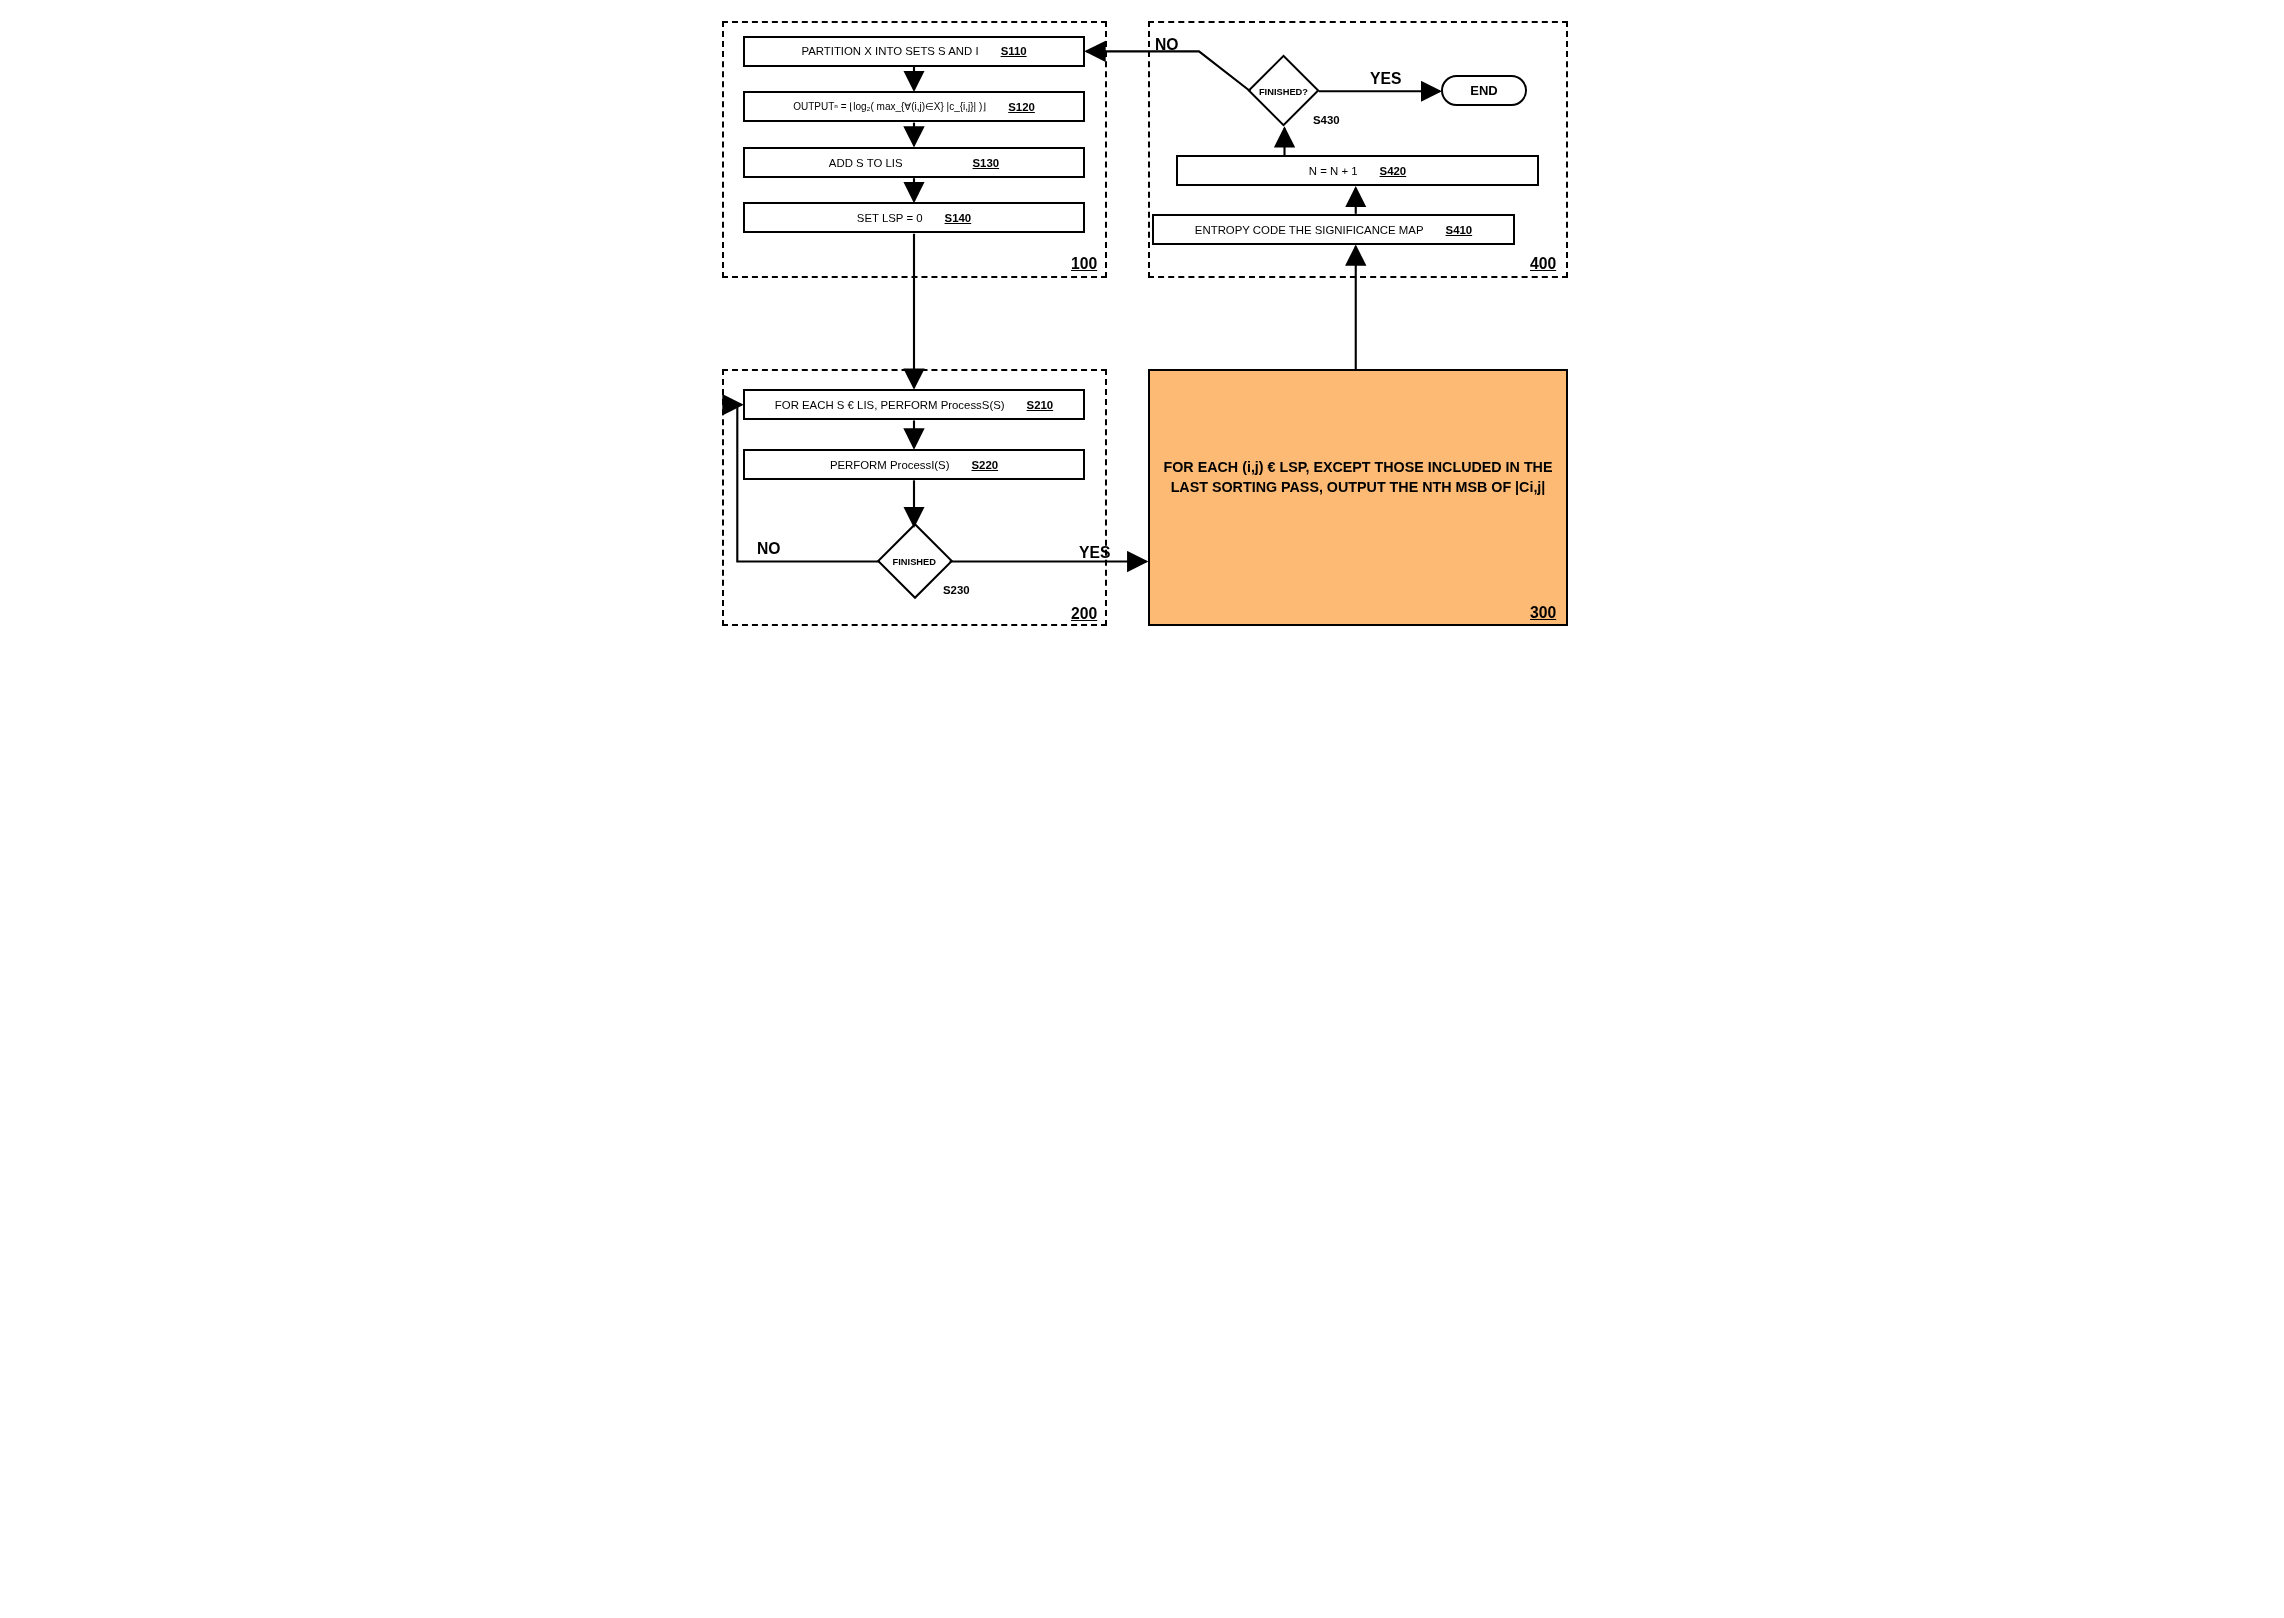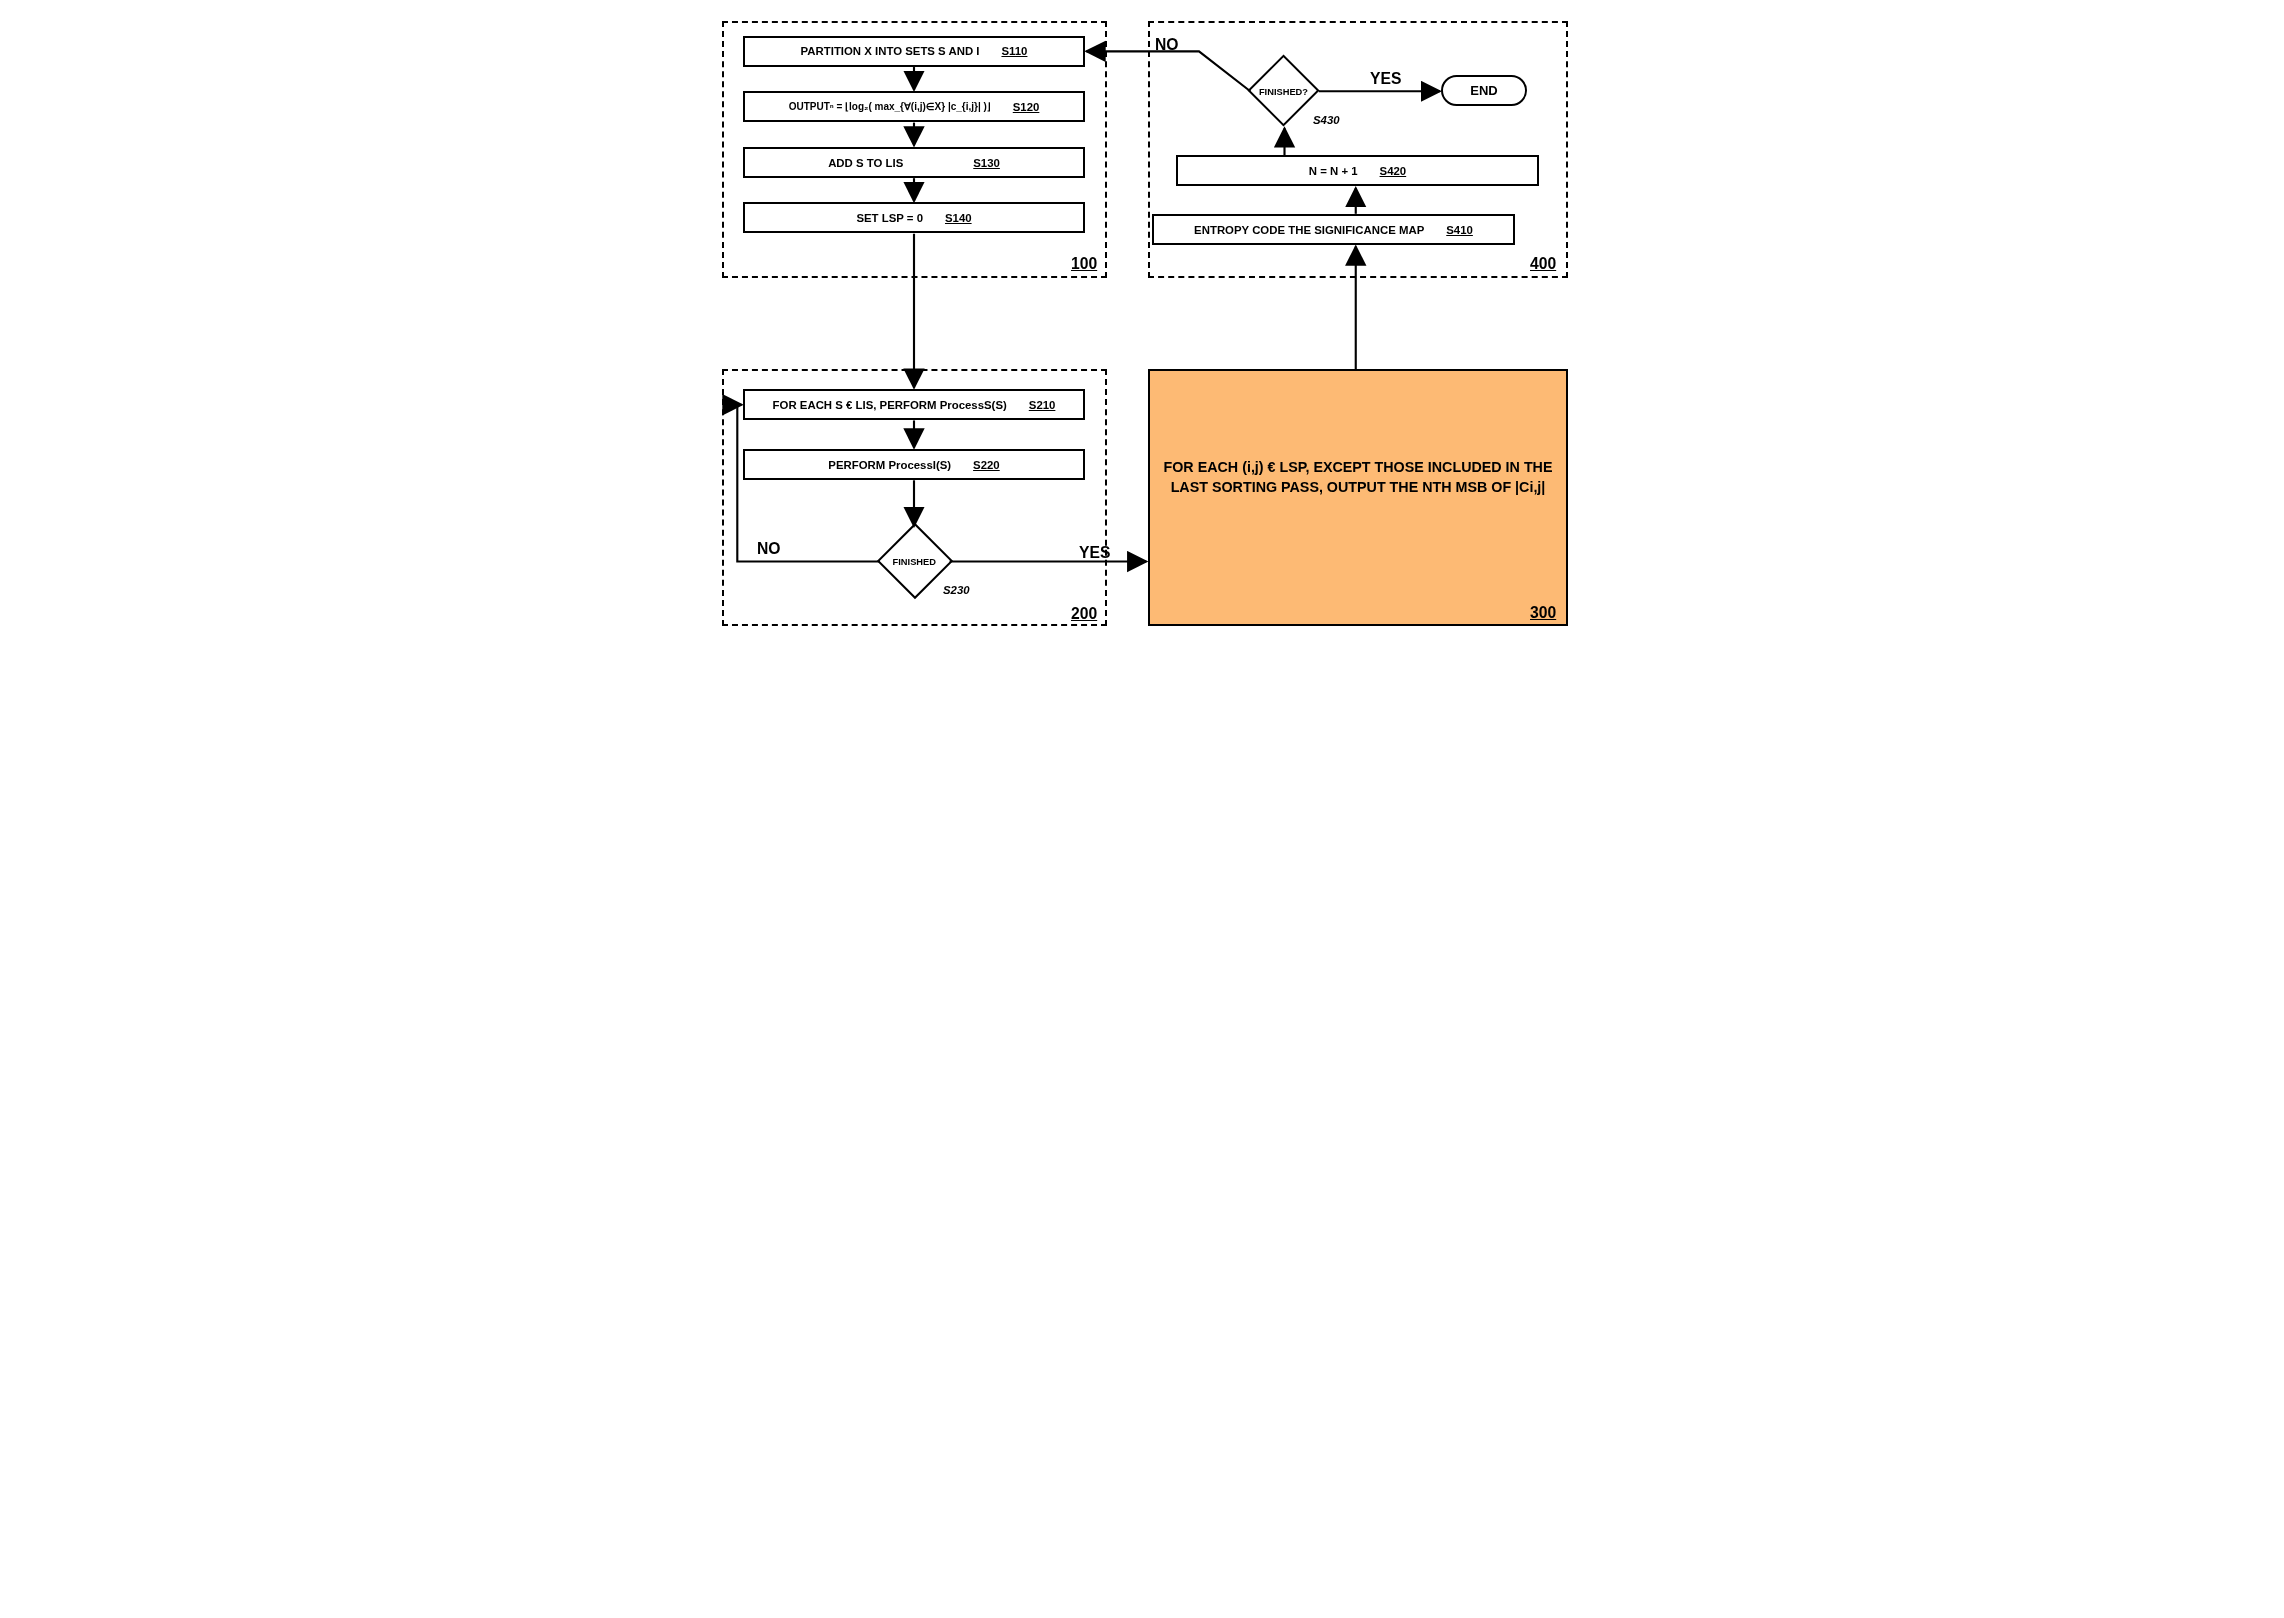--- a/index.html
+++ b/index.html
@@ -29,21 +29,21 @@
     border: 2.1px solid #000;
     background: #fff;
     display: flex;
     align-items: center;
     justify-content: center;
     text-align: center;
     padding: 2.9px 5.7px;
   }
   .step-label {
     font-size: 11.4px;
-    font-weight: bold;
+    font-weight: normal;
     white-space: pre-wrap;
   }
   .step-ref {
     font-size: 11.4px;
     font-weight: bold;
     text-decoration: underline;
     margin-left: 22px;
   }
   .block-ref {
     position: absolute;
@@ -78,21 +78,20 @@
   }
   .edge-label {
     position: absolute;
     font-size: 15.7px;
     font-weight: bold;
   }
   .node-ref {
     position: absolute;
     font-size: 11.4px;
     font-weight: bold;
-    font-style: italic;
   }
   .big-text {
     position: absolute;
     text-align: center;
     font-size: 14.3px;
     font-weight: bold;
     line-height: 1.4;
     width: 100%;
   }
   svg.arrows {

